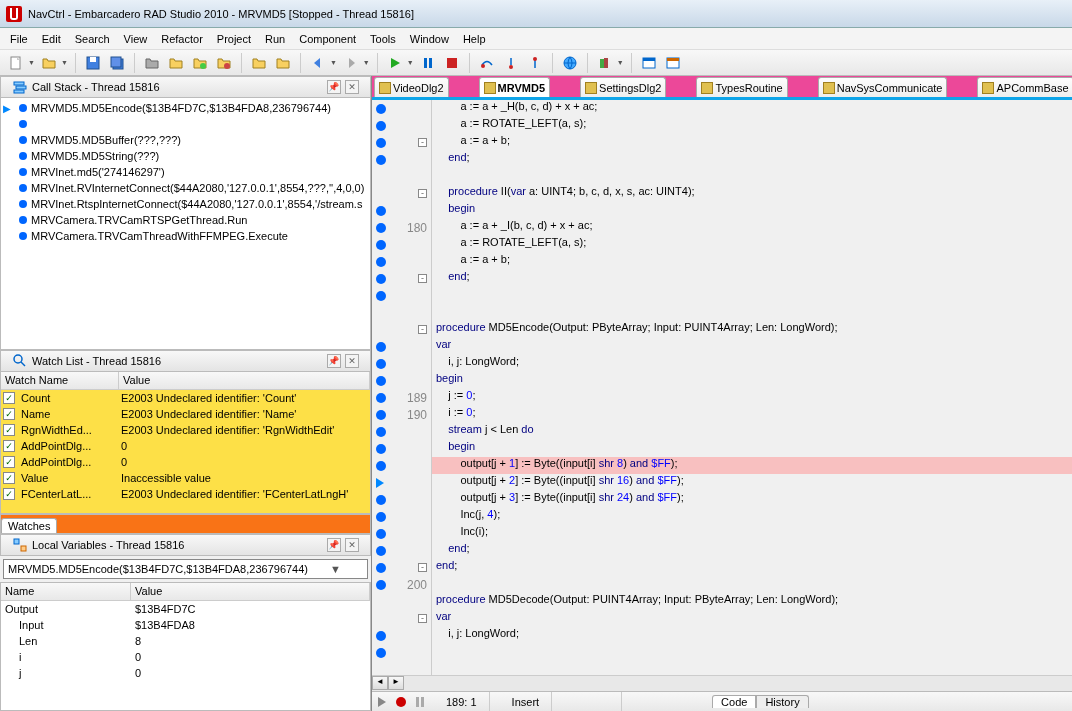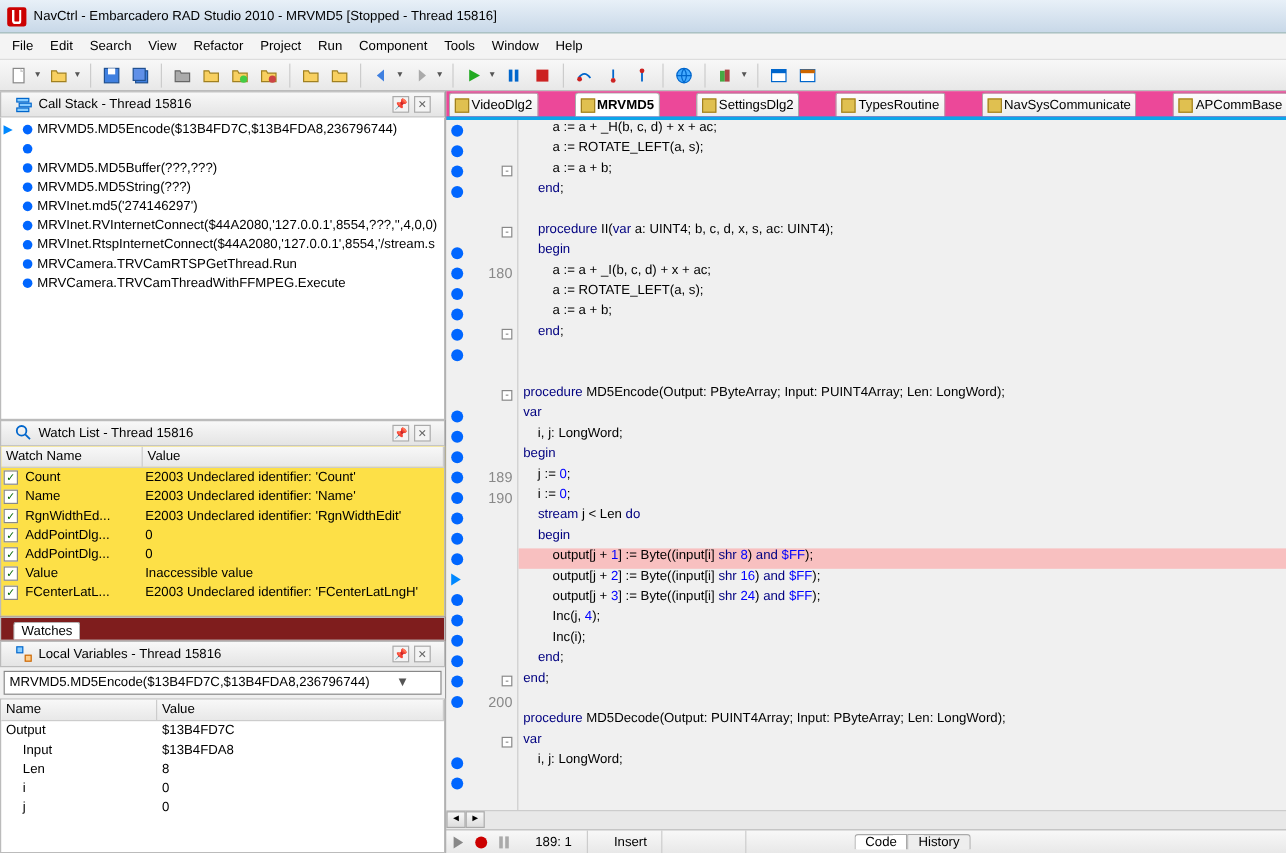--- a/index.html
+++ b/index.html
@@ -33,21 +33,21 @@
 .cs-dot { width: 8px; height: 8px; background: #06f; border-radius: 50%; flex-shrink: 0; }
 .cs-text { color: #000; }
 
 .watch { flex: 0 0 162px; display: flex; flex-direction: column; }
 .watch-grid { flex: 1; background: #fde047; border: 1px solid #bbb; border-top: none; overflow: auto; }
 .grid-head { display: flex; background: linear-gradient(#f8f8f8,#e8e8e8); border-bottom: 1px solid #ccc; height: 18px; }
 .grid-head .col { border-right: 1px solid #ccc; padding: 2px 4px; }
 .grid-body .row { display: flex; height: 16px; align-items: center; }
 .grid-body .row .col { padding: 0 4px; overflow: hidden; text-overflow: ellipsis; white-space: nowrap; }
 .chk { width: 12px; height: 12px; border: 1px solid #888; background: #fff; margin: 0 2px; display: inline-flex; align-items: center; justify-content: center; font-size: 9px; color: #060; }
-.watch-tab { height: 20px; border: 1px solid #bbb; background: #7f1d1d; display: flex; align-items: flex-end; padding-left: 10px; }
+.watch-tab { height: 20px; border: 1px solid #bbb; background: #f97316; display: flex; align-items: flex-end; padding-left: 0; }
 .watch-tab .tabitem { border: 1px solid #aaa; border-bottom: none; background: #fff; padding: 1px 6px; font-size: 11px; border-radius: 3px 3px 0 0; }
 
 .localvars { flex: 1; display: flex; flex-direction: column; min-height: 0; }
 .combo { margin: 3px; height: 20px; border: 1px solid #888; background: #fff; display: flex; align-items: center; padding: 0 4px; }
 .combo span { flex: 1; }
 .combo .arrow { width: 14px; text-align: center; color: #555; }
 .localvars-grid { flex: 1; background: #fff; border: 1px solid #bbb; overflow: auto; }
 
 .tabs { height: 24px; background: #ec4899; border-bottom: 3px solid #0ea5e9; display: flex; align-items: flex-end; overflow: hidden; gap: 28px; }
 .tabs .tab { height: 20px; border: 1px solid #aaa; border-bottom: none; background: linear-gradient(#fdfdfd,#eee); padding: 2px 4px; margin-left: 2px; display: flex; align-items: center; gap: 2px; border-radius: 3px 3px 0 0; white-space: nowrap; }

